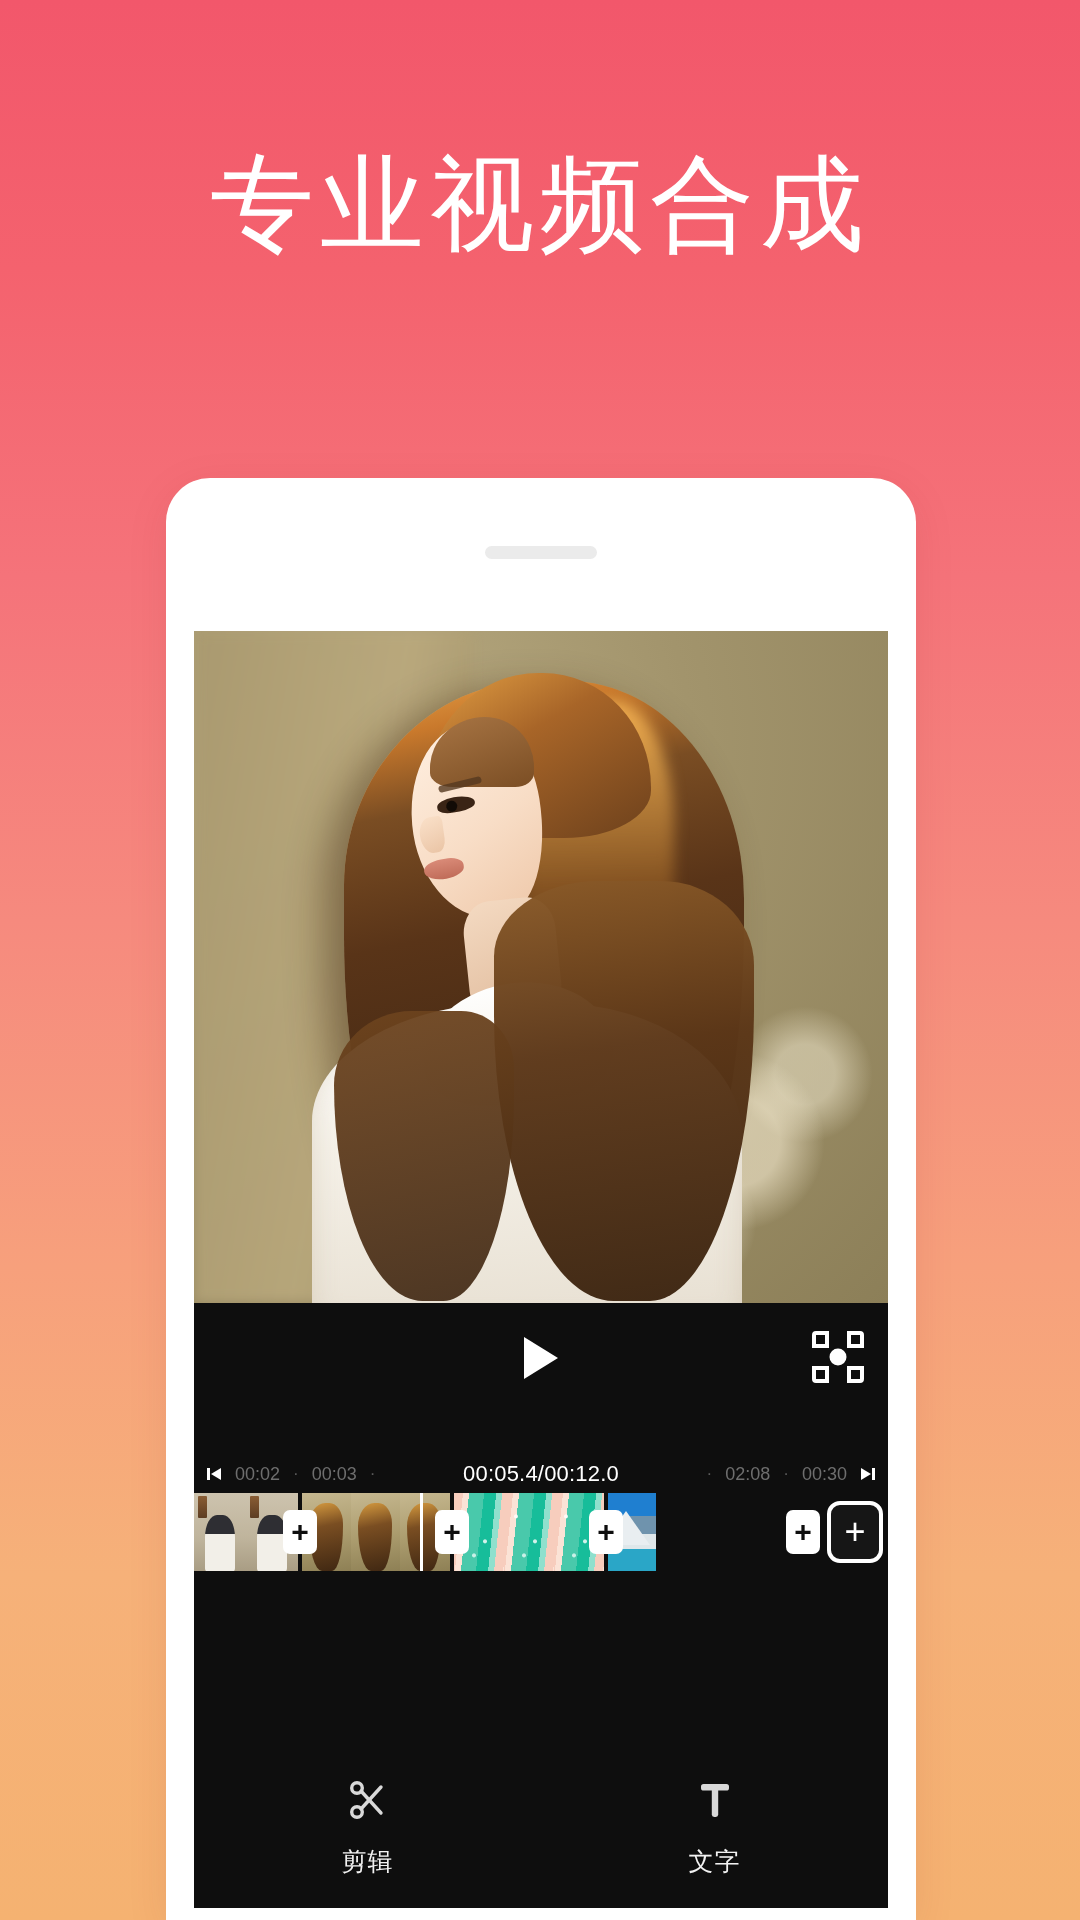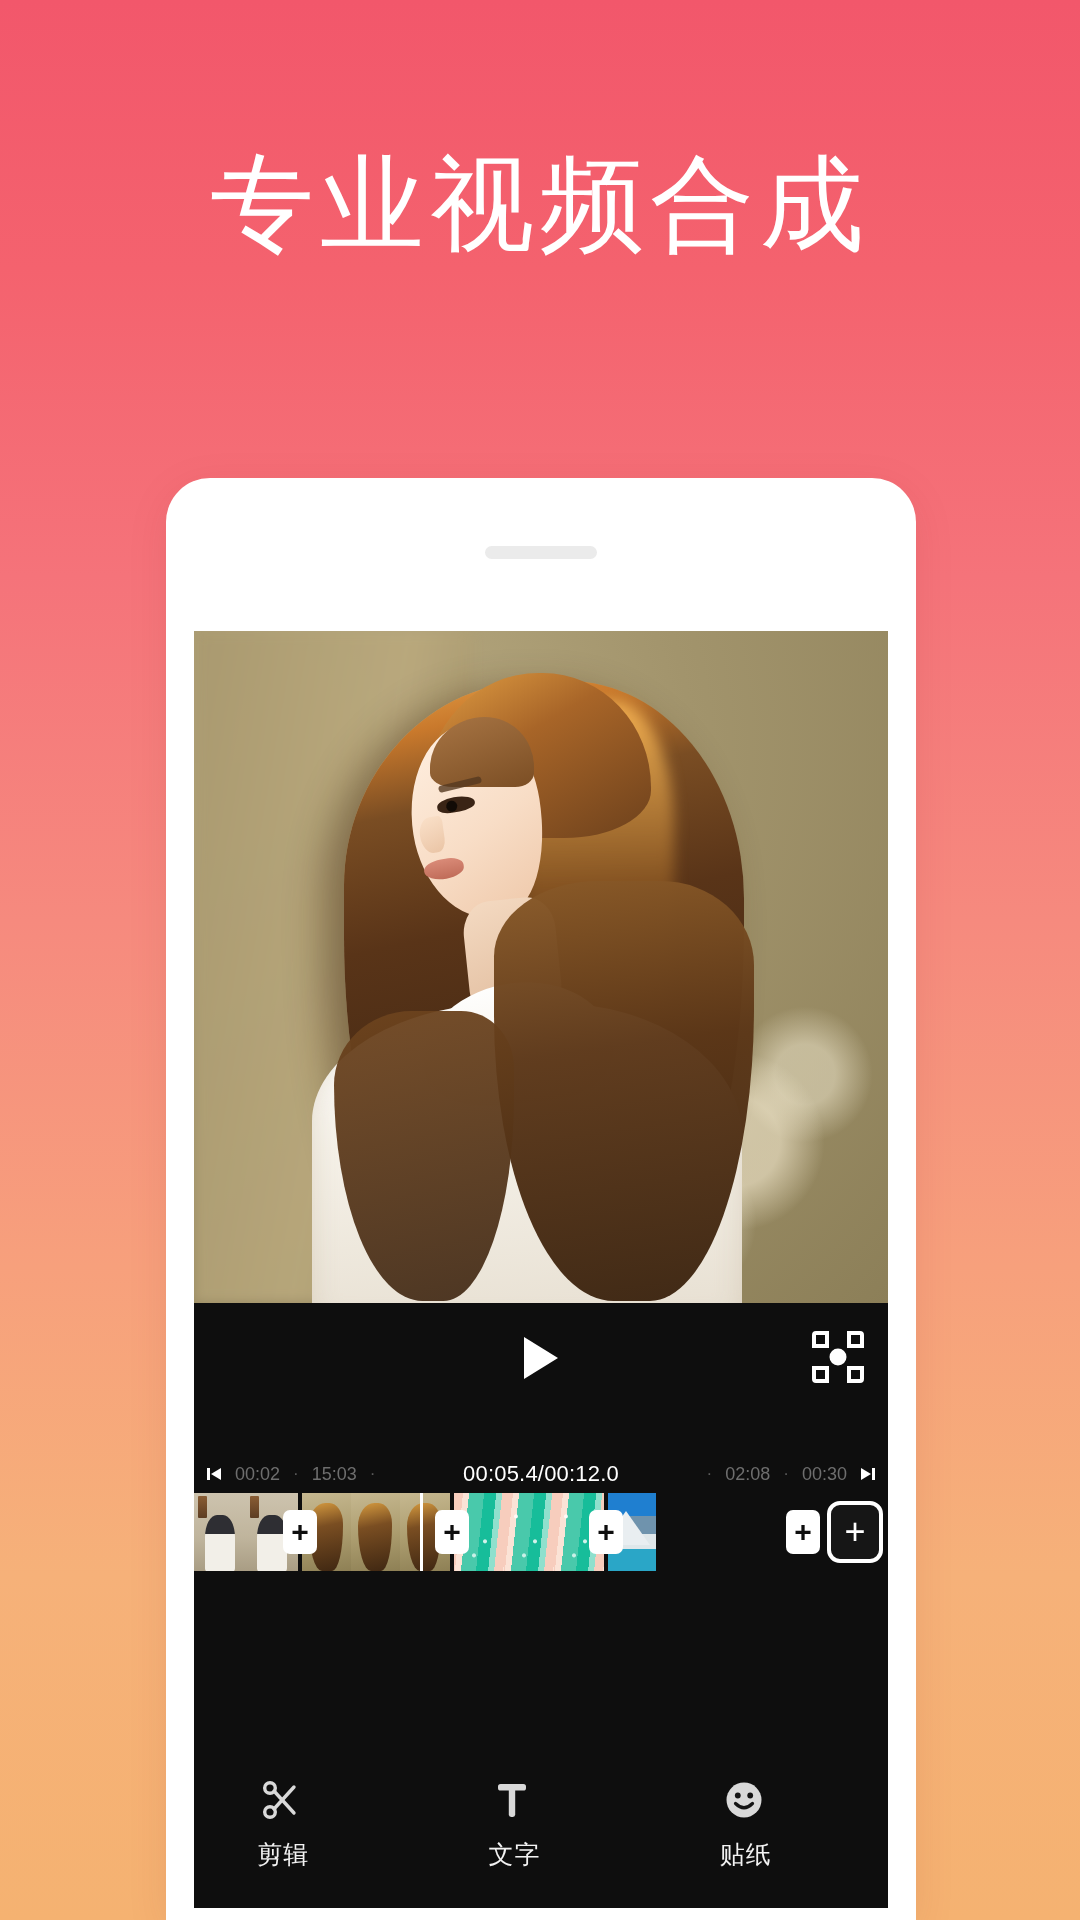--- a/index.html
+++ b/index.html
@@ -358,21 +358,22 @@
     background:#0E0E0E;
     display:flex;
     align-items:flex-start;
     justify-content:space-around;
     padding-top:18px;
   }
   .tool {
     width:105px;
     display:flex;
     flex-direction:column;
-    gap:14px;
+    align-items:center;
+    gap:21px;
     cursor:pointer;
   }
   .tool .ico { height:48px; width:48px; display:flex; align-items:center; justify-content:center; }
   .tool .lbl { color:#F2F2F2; font-size:25px; letter-spacing:1px; font-family:"DejaVu Sans", sans-serif; }
   .tool svg { display:block; }
 
   .filler { flex:1; background:#0E0E0E; }
 </style>
 </head>
 <body>
@@ -418,21 +419,21 @@
     <div class="ruler">
       <div class="rgroup">
         <span class="nav-icon">
           <svg width="16" height="16" viewBox="0 0 16 16">
               <rect x="1" y="2" width="3" height="12" fill="#fff"></rect>
               <polygon points="15,2 15,14 5,8" fill="#fff"></polygon>
             </svg>
         </span>
         <span class="tick">00:02</span>
         <span class="tick-dot">·</span>
-        <span class="tick">15:03</span>
+        <span class="tick">00:03</span>
         <span class="tick-dot">·</span>
       </div>
       <div class="spacer"></div>
       <span class="cur-time">00:05.4/00:12.0</span>
       <div class="spacer"></div>
       <div class="rgroup">
         <span class="tick-dot">·</span>
         <span class="tick">02:08</span>
         <span class="tick-dot">·</span>
         <span class="tick">00:30</span>
@@ -500,29 +501,18 @@
         <span class="ico">
           <svg width="42" height="42" viewBox="0 0 42 42">
             <rect x="7" y="5" width="28" height="6.5" rx="2.6" fill="#D9D9D9"></rect>
             <rect x="17.8" y="8" width="6.4" height="30" rx="2.4" fill="#D9D9D9"></rect>
           </svg>
         </span>
         <span class="lbl">文字</span>
       </div>
 
 
-      <div class="tool">
-        <span class="ico">
-          <svg width="42" height="42" viewBox="0 0 42 42">
-            <circle cx="21" cy="21" r="17.5" fill="#D9D9D9"></circle>
-            <circle cx="14.8" cy="16.5" r="2.9" fill="#141414"></circle>
-            <circle cx="27.2" cy="16.5" r="2.9" fill="#141414"></circle>
-            <path d="M12.5 24.5 Q21 33 29.5 24.5" fill="none" stroke="#141414" stroke-width="3.2" stroke-linecap="round"></path>
-          </svg>
-        </span>
-        <span class="lbl">贴纸</span>
-      </div>
 
 
 
     </div>
   </div>
 </div>
 
 </body></html>

